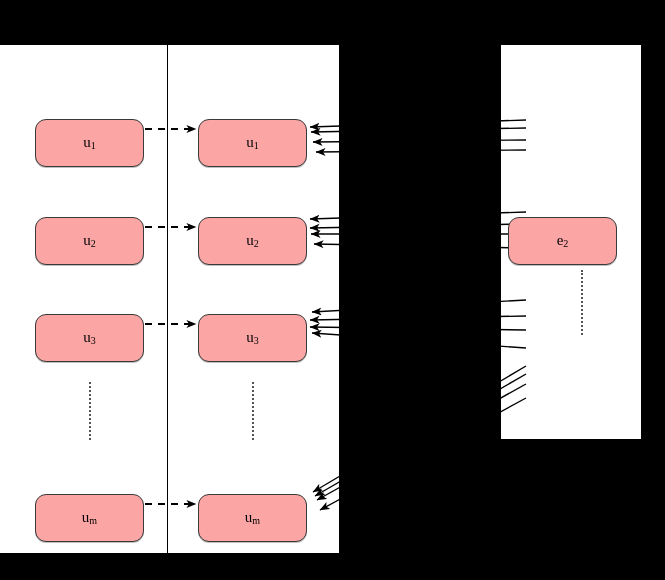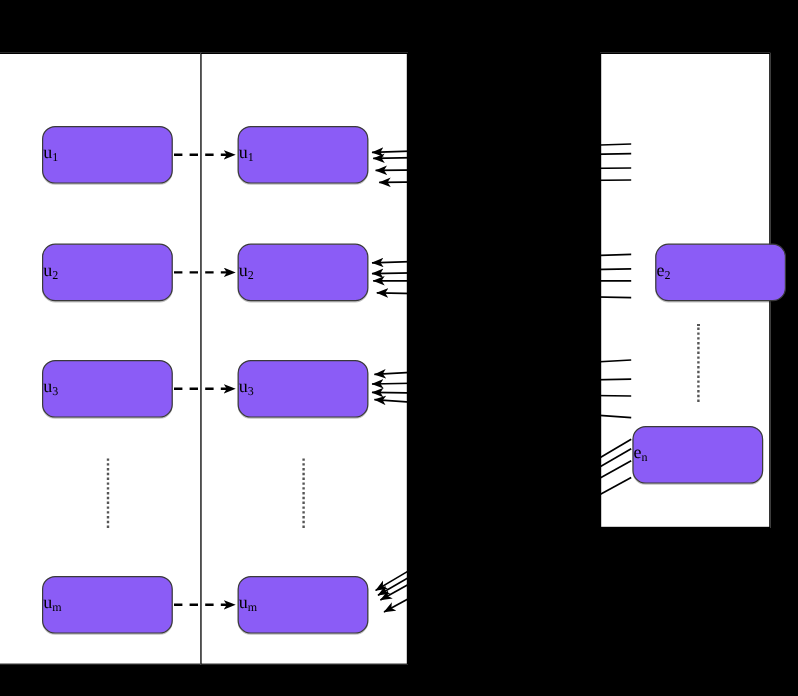--- a/index.html
+++ b/index.html
@@ -32,28 +32,30 @@
     width: 665px;
     height: 580px;
     pointer-events: none;
   }
 
   .node {
     position: absolute;
     width: 109px;
     height: 48px;
     box-sizing: border-box;
-    background: #8b5cf6;
+    background: #fca5a5;
     border: 1px solid #3a3a3a;
     border-radius: 11px;
     display: flex;
     align-items: center;
+    justify-content: center;
     font-size: 15px;
     color: #000000;
     box-shadow: 0 1px 0 rgba(0,0,0,0.25);
+    margin-top: 14px;
   }
   .node .lbl { line-height: 1; }
   .node sub {
     font-size: 10px;
     vertical-align: -0.22em;
     line-height: 1;
   }
 
   .vdots {
     position: absolute;
@@ -159,25 +161,20 @@
       <span>u</span><sub>3</sub>
     </span>
   </div>
   <div class="vdots" style="left:252px; top:382px; height:58px;"></div>
   <div class="node" style="left:198px; top:480px;">
     <span class="lbl">
       <span>u</span><sub>m</sub>
     </span>
   </div>
 
-  <div class="node" style="left:546px; top:203px;">
+  <div class="node" style="left:508px; top:203px;">
     <span class="lbl">
       <span>e</span><sub>2</sub>
     </span>
   </div>
   <div class="vdots" style="left:581px; top:270px; height:65px;"></div>
-  <div class="node" style="left:527px; top:355px;">
-    <span class="lbl">
-      <span>e</span><sub>n</sub>
-    </span>
-  </div>
 
 </div>
 
 </body></html>

